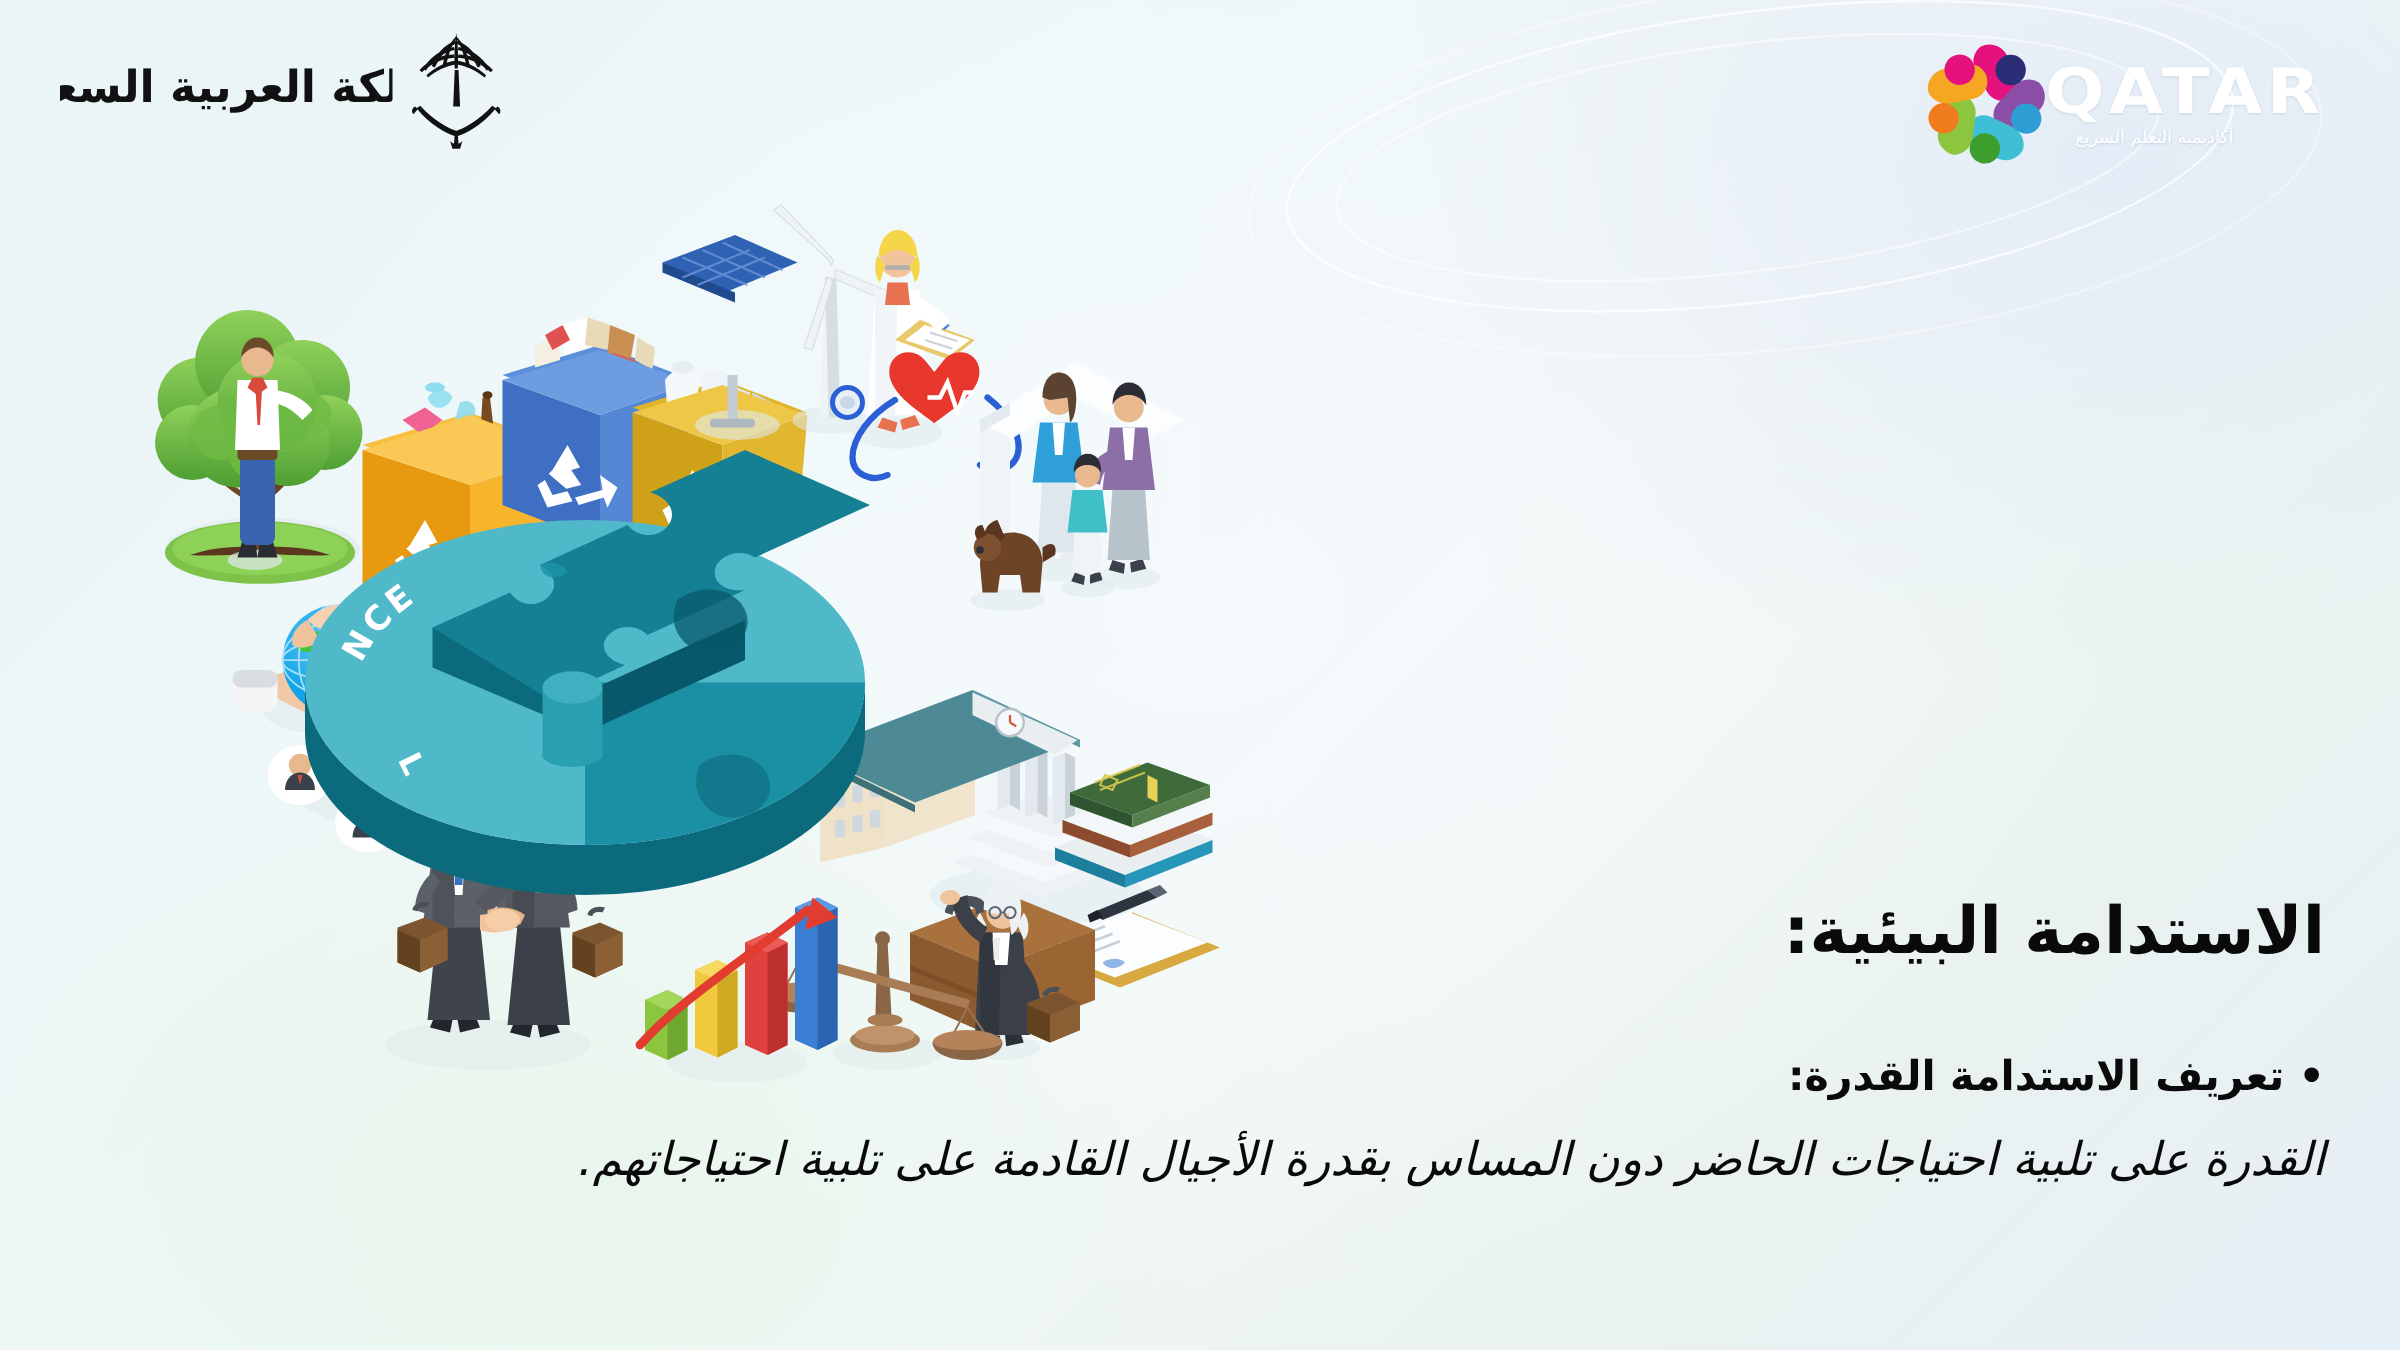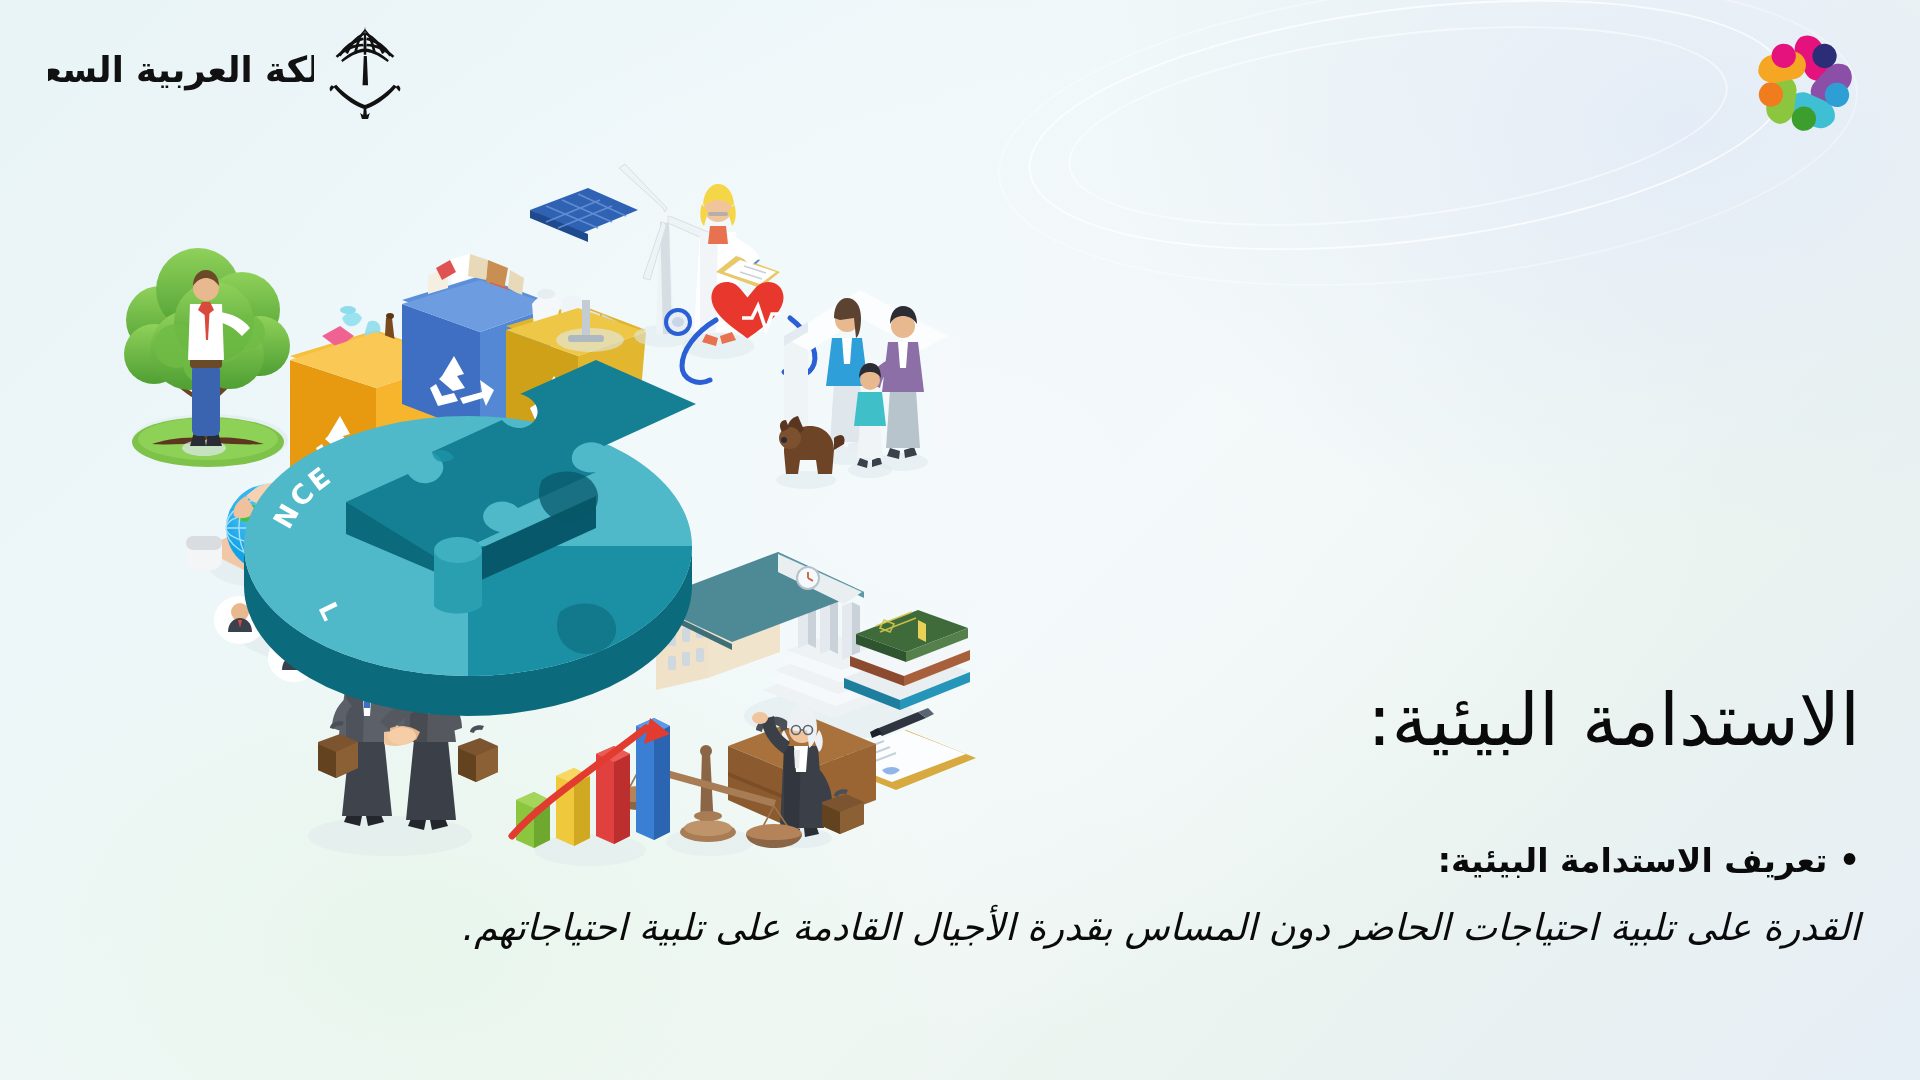--- a/index.html
+++ b/index.html
@@ -47,21 +47,21 @@
     text-shadow:0 1px 2px rgba(120,150,175,.30);
   }
   .qatar-mark{width:112px;height:112px;}
 
   
   #art{position:absolute;left:90px;top:150px;width:1020px;height:720px;}
 
   
   .txt{position:absolute;direction:rtl;color:#0a0a0a;}
   #title{
-    right:60px;top:683px;font-size:72px;font-weight:normal;line-height:1.05;
+    right:60px;top:718px;font-size:52px;font-weight:bold;line-height:1.05;
     letter-spacing:-1px;white-space:nowrap;
   }
   #bullet{
     right:60px;top:840px;font-size:33px;font-weight:bold;line-height:1.25;
     white-space:nowrap;
   }
   #body{
     right:60px;top:903px;width:1800px;font-size:37px;line-height:1.35;
     text-align:right;font-weight:400;font-style:italic;
   }
@@ -102,20 +102,24 @@
         <path d="M58 147 l4 0 l1 12 l-6 0z"></path>
         <path d="M52 155 c4 5 12 5 16 0 l-3 10 l-10 0z"></path>
       </g>
     </svg>
     <svg class="ksa-text" viewBox="0 0 300 70">
       <text x="150" y="48" text-anchor="middle" font-size="40" font-weight="bold" font-family="'DejaVu Sans','Liberation Sans',sans-serif" fill="#111">المملكة العربية السعودية</text>
     </svg>
   </div>
 
   <div class="qatar">
+    <div class="qatar-words">
+      <div class="qatar-word">QATAR</div>
+      <div class="qatar-sub">أكاديمية التعلم السريع</div>
+    </div>
     <svg class="qatar-mark" viewBox="0 0 120 120">
       <g transform="translate(60,60)">
         <g transform="rotate(0)">
           <path d="M-4,-50 a17,17 0 0 1 22,6 l10,18 a15,15 0 0 1-26,15 l-10,-18 a17,17 0 0 1 4,-21z" fill="#E5127D"></path>
         </g>
         <g transform="rotate(72)">
           <path d="M-4,-50 a17,17 0 0 1 22,6 l10,18 a15,15 0 0 1-26,15 l-10,-18 a17,17 0 0 1 4,-21z" fill="#8B4FA8"></path>
         </g>
         <g transform="rotate(144)">
           <path d="M-4,-50 a17,17 0 0 1 22,6 l10,18 a15,15 0 0 1-26,15 l-10,-18 a17,17 0 0 1 4,-21z" fill="#3FBFD4"></path>
@@ -712,17 +716,17 @@
         <textPath href="#pathSoc" startOffset="8%">SOCIAL</textPath>
       </text>
       <text font-family="'DejaVu Sans','Liberation Sans',sans-serif" font-size="25" font-weight="bold" fill="#ffffff" letter-spacing="3">
         <textPath href="#pathEnv" startOffset="4%">ENVIRONMENT</textPath>
       </text>
     </g>
   </svg>
 
   <div class="txt" id="title">الاستدامة البيئية:</div>
 
-  <div class="txt" id="bullet">• تعريف الاستدامة البيئية:</div>
+  <div class="txt" id="bullet">• تعريف الاستدامة القدرة:</div>
 
   <div class="txt" id="body">القدرة على تلبية احتياجات الحاضر دون المساس بقدرة الأجيال القادمة على تلبية احتياجاتهم.</div>
 
 </div>
 
 </body></html>

